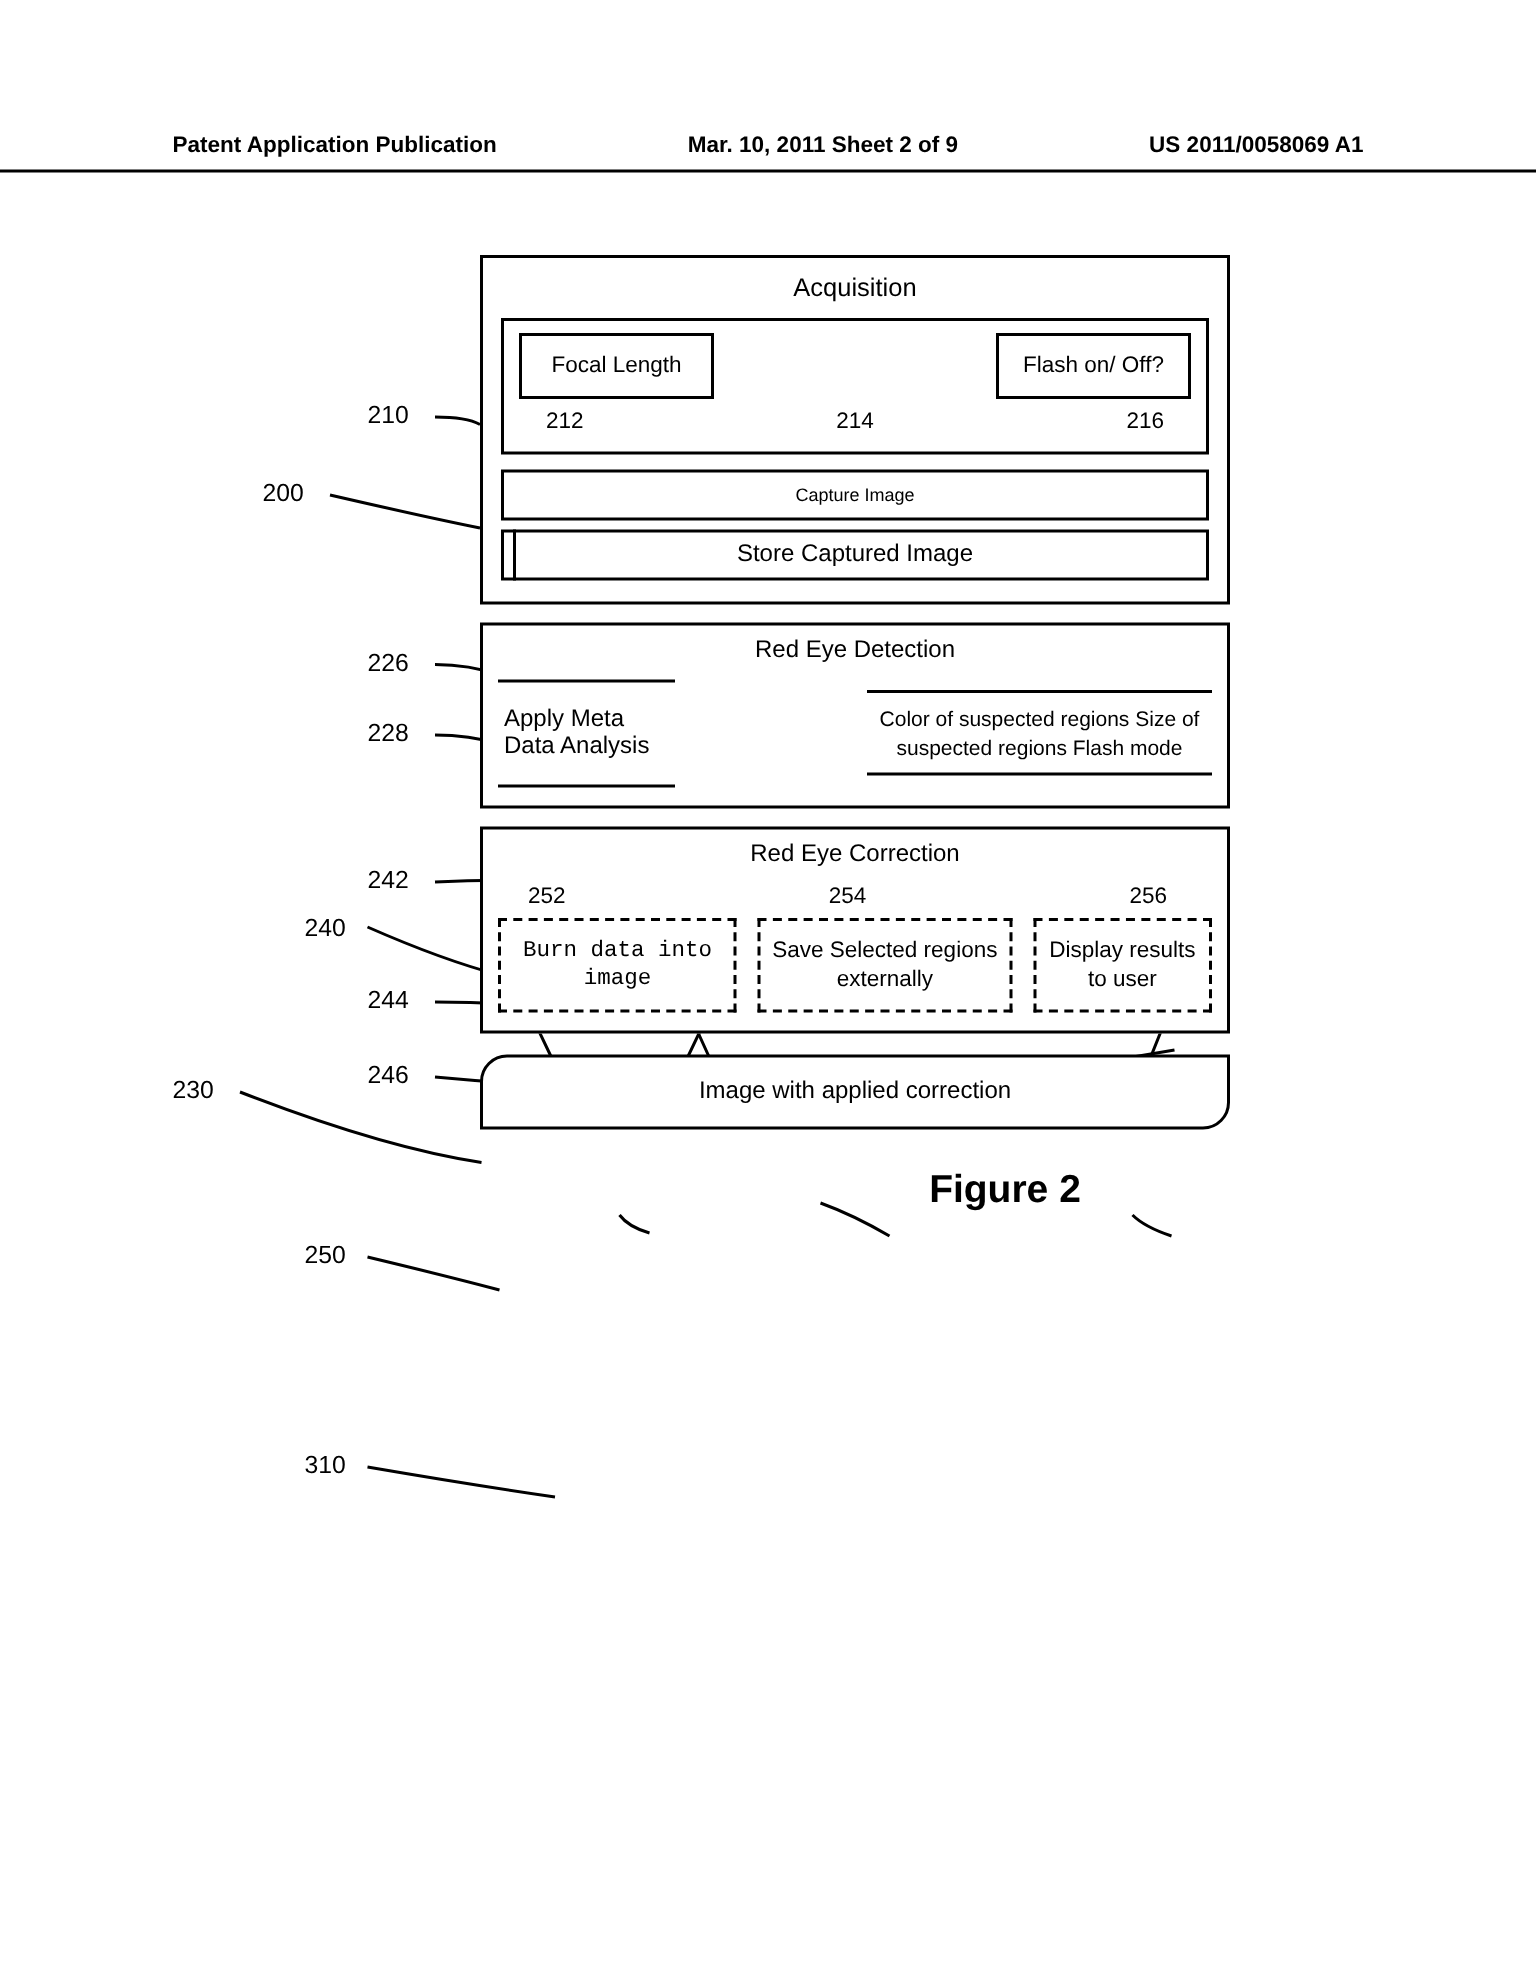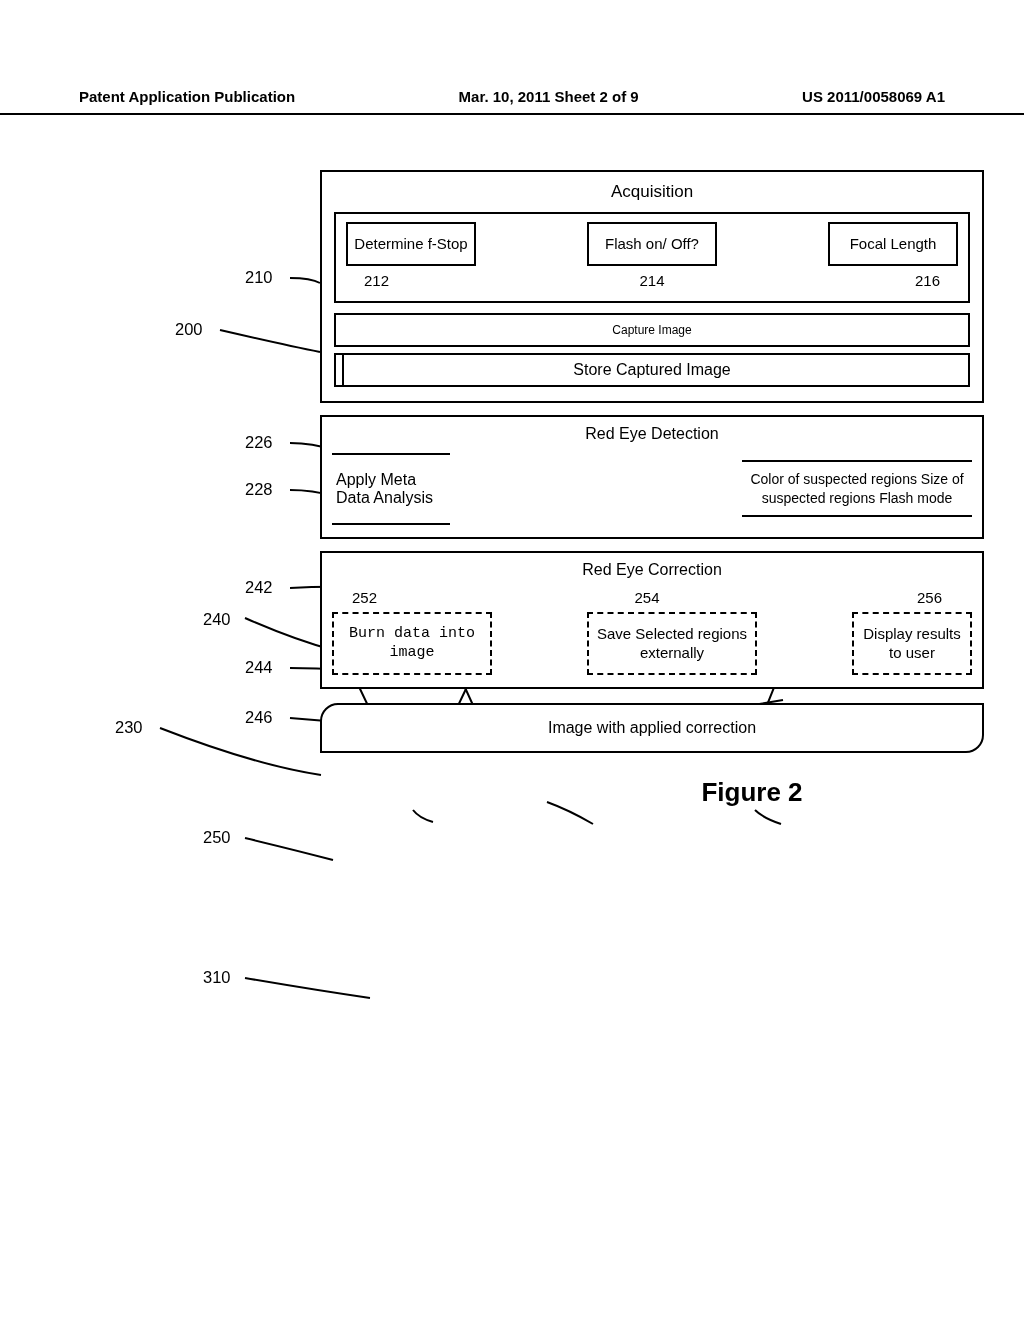--- a/index.html
+++ b/index.html
@@ -10,36 +10,36 @@
       height: 1320px;
       position: relative;
     }
     .header {
       position: absolute;
       top: 88px;
       left: 0;
       right: 0;
       display: flex;
       justify-content: space-between;
-      padding: 0 79px;
+      padding: 0 115px;
       font-size: 15px;
       border-bottom: 2px solid #000;
       padding-bottom: 8px;
     }
     .header .bold { font-weight: bold; }
     .diagram-area {
       position: absolute;
       top: 170px;
       left: 115px;
       right: 90px;
     }
     .main-container {
       position: relative;
       margin-left: 205px;
-      width: 664px;
+      width: 500px;
     }
     .block {
       border: 2px solid #000;
       padding: 10px 12px 14px 12px;
       margin-bottom: 10px;
       position: relative;
       background: #fff;
     }
     .block-title {
       text-align: center;
@@ -262,23 +262,22 @@
   <div class="num-label" style="top:658px; left:88px;">250</div>
   <div class="num-label" style="top:798px; left:88px;">310</div>
 
   <div class="main-container">
 
     <div class="block">
       <div class="block-title">Acquisition</div>
 
       <div class="inner-block">
         <div class="row3">
-          <div class="small-box">Determine f-Stop</div>
+          <div class="small-box">Focal Length</div>
           <div class="small-box">Flash on/ Off?</div>
-          <div class="small-box">Focal Length</div>
         </div>
         <div class="labels-under">
           <span>212</span>
           <span>214</span>
           <span>216</span>
         </div>
       </div>
 
       <div class="capture-row">Capture Image</div>
       <div class="store-row">Store Captured Image</div>

